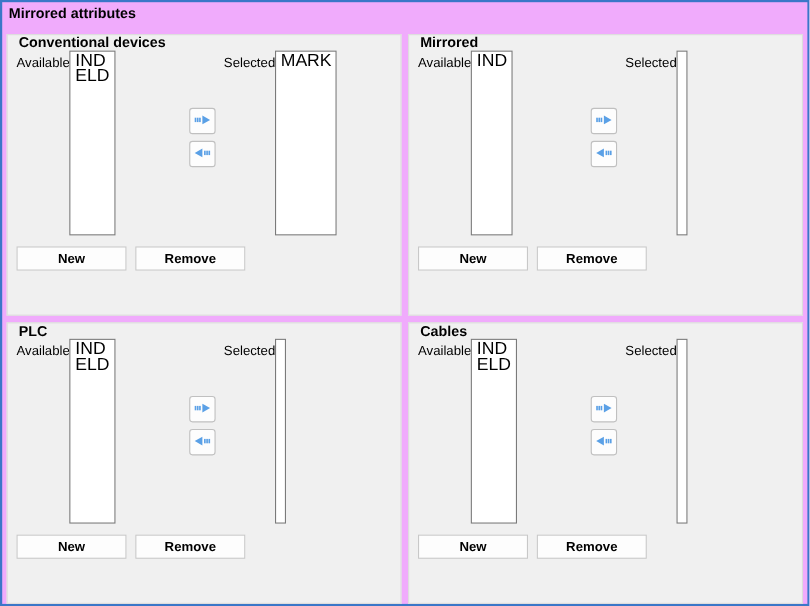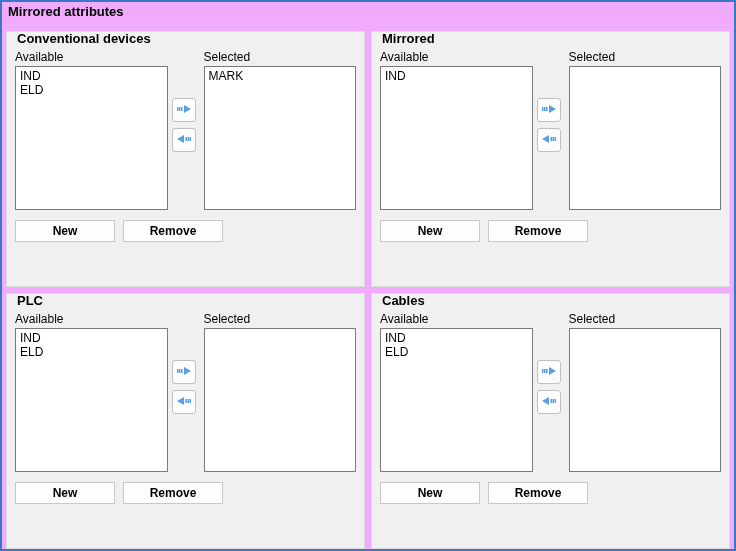--- a/index.html
+++ b/index.html
@@ -45,33 +45,33 @@
     background: transparent;
   }
   .dual-list {
     display: flex;
     align-items: flex-start;
     gap: 4px;
   }
   .col {
     flex: 1;
     display: flex;
-    flex-direction: column;
+    flex-direction: row;
   }
   .col-label {
     font-size: 12px;
     margin: 4px 0 2px 0;
     color: #000;
   }
   .listbox {
     border: 1px solid #7a7a7a;
     background: #fff;
-    height: 144px;
+    height: 168px;
     padding: 2px 4px;
-    font-size: 12px;
+    font-size: 16px;
     line-height: 14px;
     overflow: hidden;
   }
   .listbox div { white-space: nowrap; }
   .mid-col {
     width: 28px;
     display: flex;
     flex-direction: column;
     gap: 6px;
     justify-content: flex-start;

